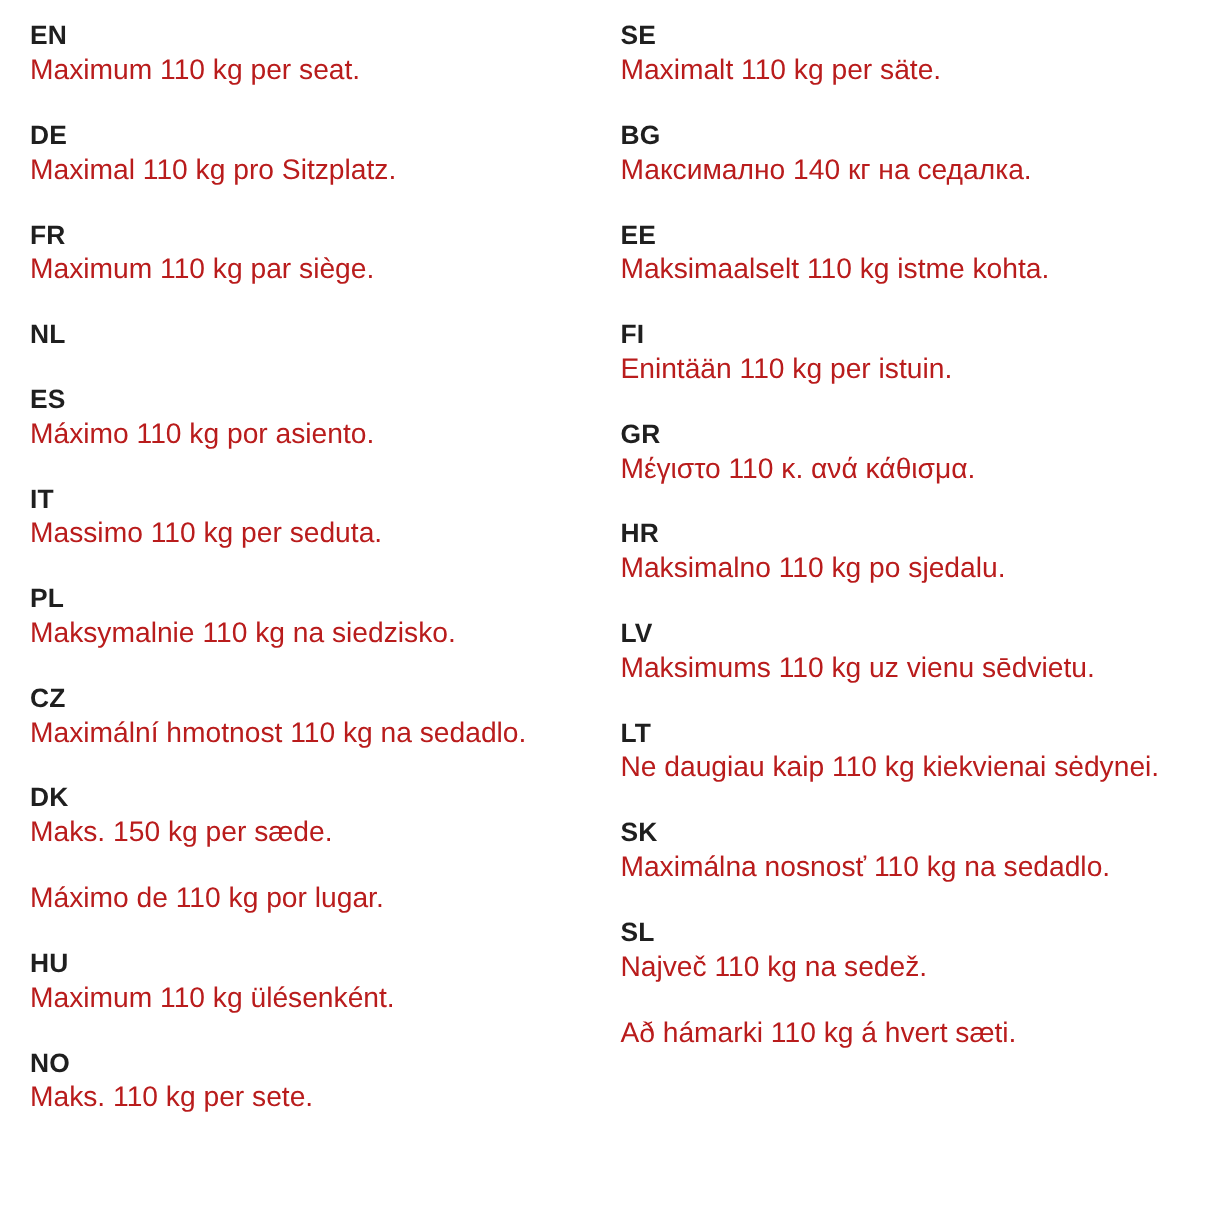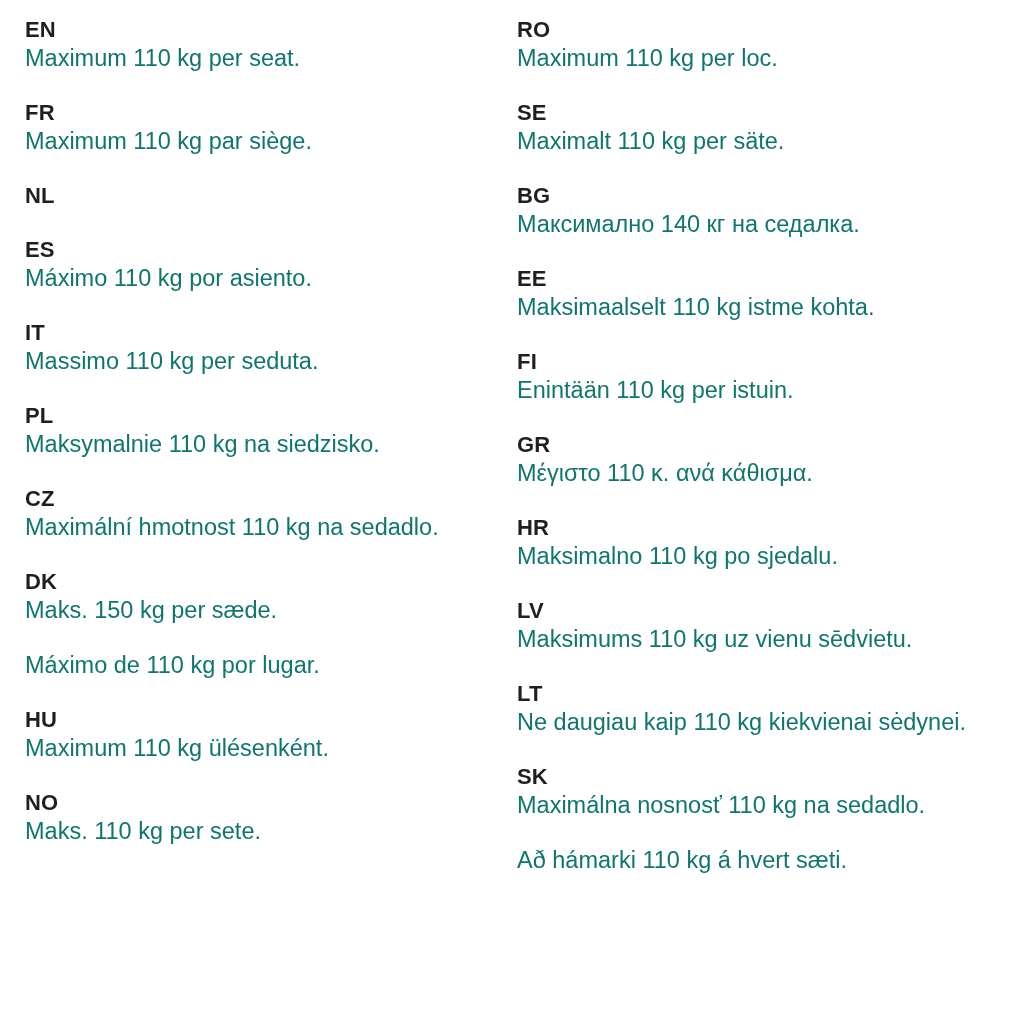--- a/index.html
+++ b/index.html
@@ -30,33 +30,37 @@
     font-size: 22px;
     font-weight: 700;
     line-height: 28px;
     color: #1f1f1f;
     letter-spacing: 0.2px;
   }
   .text {
     font-size: 23.5px;
     font-weight: 400;
     line-height: 29px;
-    color: #0f766e;
+    color: #b91c1c;
     white-space: nowrap;
   }
 </style>
 </head>
 <body>
 
 <div class="page">
 
   <div class="col">
     <div class="entry">
       <div class="code">EN</div>
       <div class="text">Maximum 110 kg per seat.</div>
+    </div>
+    <div class="entry">
+      <div class="code">DE</div>
+      <div class="text">Maximal 110 kg pro Sitzplatz.</div>
     </div>
     <div class="entry">
       <div class="code">FR</div>
       <div class="text">Maximum 110 kg par siège.</div>
     </div>
     <div class="entry">
       <div class="code">NL</div>
     </div>
     <div class="entry">
       <div class="code">ES</div>
@@ -86,24 +90,20 @@
       <div class="text">Maximum 110 kg ülésenként.</div>
     </div>
     <div class="entry">
       <div class="code">NO</div>
       <div class="text">Maks. 110 kg per sete.</div>
     </div>
   </div>
 
   <div class="col">
     <div class="entry">
-      <div class="code">RO</div>
-      <div class="text">Maximum 110 kg per loc.</div>
-    </div>
-    <div class="entry">
       <div class="code">SE</div>
       <div class="text">Maximalt 110 kg per säte.</div>
     </div>
     <div class="entry">
       <div class="code">BG</div>
       <div class="text">Максимално 140 кг на седалка.</div>
     </div>
     <div class="entry">
       <div class="code">EE</div>
       <div class="text">Maksimaalselt 110 kg istme kohta.</div>
@@ -126,17 +126,21 @@
     </div>
     <div class="entry">
       <div class="code">LT</div>
       <div class="text">Ne daugiau kaip 110 kg kiekvienai sėdynei.</div>
     </div>
     <div class="entry">
       <div class="code">SK</div>
       <div class="text">Maximálna nosnosť 110 kg na sedadlo.</div>
     </div>
     <div class="entry">
+      <div class="code">SL</div>
+      <div class="text">Največ 110 kg na sedež.</div>
+    </div>
+    <div class="entry">
       <div class="text">Að hámarki 110 kg á hvert sæti.</div>
     </div>
   </div>
 
 </div>
 
 </body></html>

